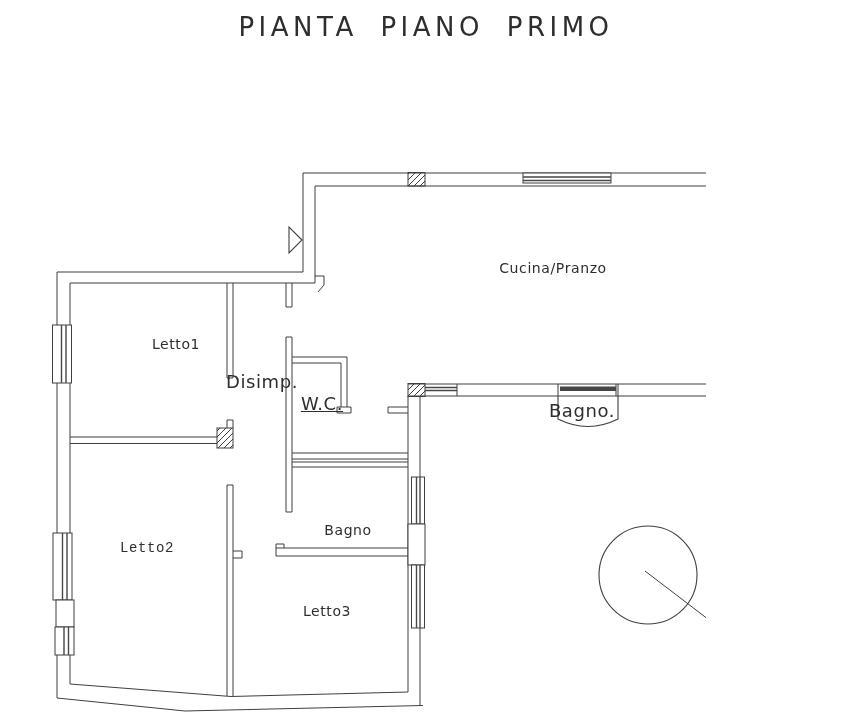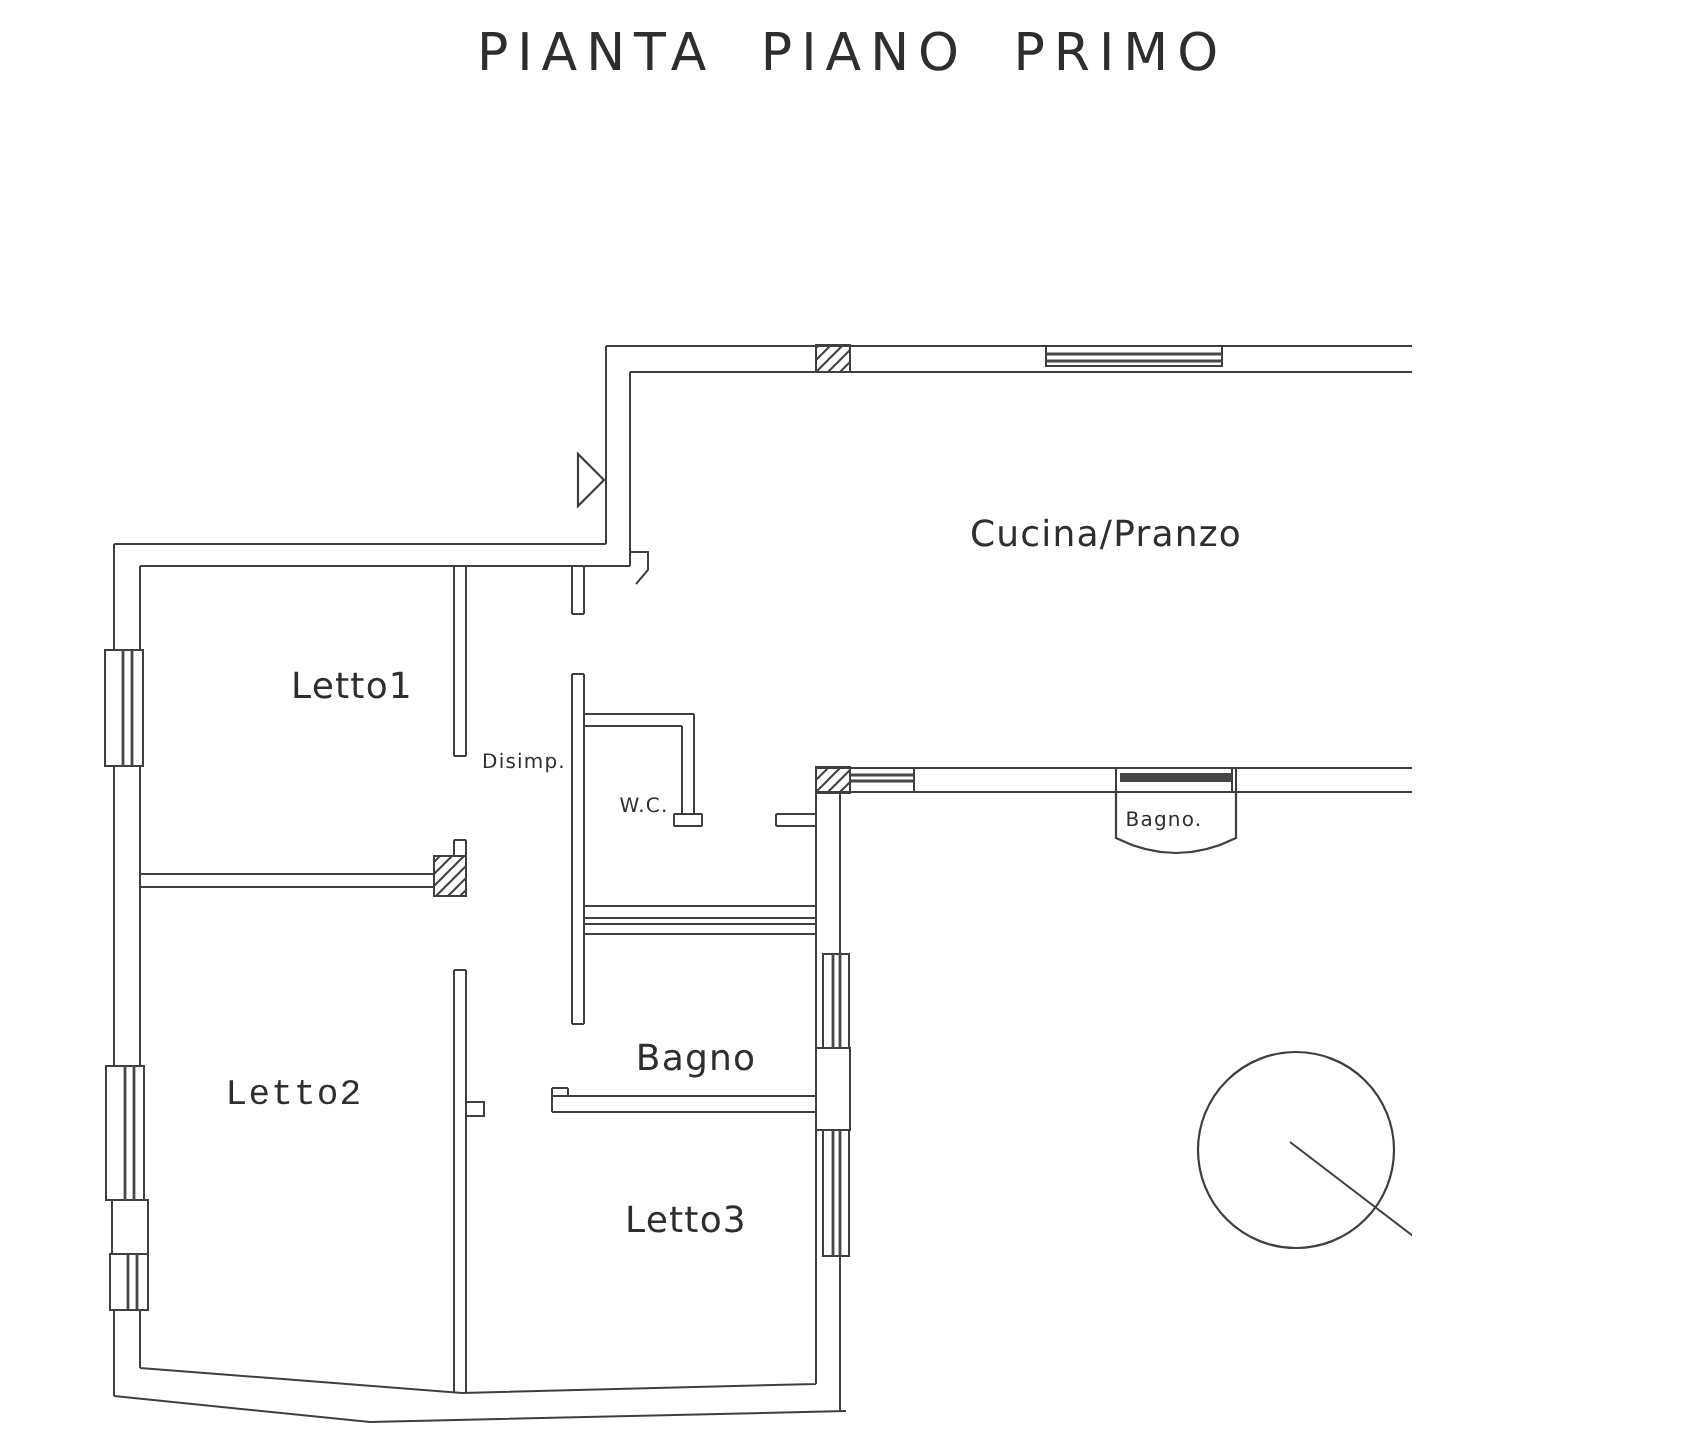--- a/index.html
+++ b/index.html
@@ -18,23 +18,23 @@
   .glazing-lines{stroke:var(--glazing);stroke-width:1.4;fill:none;}
   .white-block{fill:var(--background);stroke:var(--wall);stroke-width:1;}
   .hatch-pier{fill:url(#hatch);stroke:var(--wall);stroke-width:1;}
   .hatch-line{stroke:var(--wall);stroke-width:1;}
   .door-band{fill:var(--glazing);stroke:none;}
   .thin-outline{stroke:var(--wall);stroke-width:1.1;fill:none;}
   .arrow-head{fill:#161616;stroke:none;}
   .lbl{
     position:absolute;transform:translate(-50%,-50%);
     color:var(--text);white-space:nowrap;letter-spacing:0.6px;
-    font-size:18px;line-height:1;
+    font-size:14px;line-height:1;
   }
-  .lbl.small{font-size:10px;}
+  .lbl.small{font-size:18px;}
   #page-title{
     position:absolute;left:426px;top:27px;transform:translate(-50%,-50%);
     font-size:26px;letter-spacing:4.5px;word-spacing:10px;color:var(--text);
     white-space:nowrap;
   }
   #north-letter{
     position:absolute;left:772px;top:666px;transform:translate(-50%,-50%);
     font-size:50px;color:#141414;letter-spacing:0;
   }
 </style>
@@ -118,21 +118,21 @@
     <g>
       <circle class="thin-outline" cx="648" cy="575" r="49"></circle>
       <path class="wall-lines" d="M645,571 L734,639"></path>
       <polygon class="arrow-head" points="746,649 724.5,640.5 731.5,630"></polygon>
     </g>
   </svg>
 
   <div class="lbl" style="left:553px;top:268px;">Cucina/Pranzo</div>
   <div class="lbl" style="left:176px;top:344px;">Letto1</div>
   <div class="lbl small" style="left:262px;top:382px;">Disimp.</div>
-  <div class="lbl small" style="left:322px;top:404px;">W.C.</div>
+  <div class="lbl small" style="left:322px;top:404px;text-decoration:underline;">W.C.</div>
   <div class="lbl" style="left:348px;top:510px;margin-top:20px;">Bagno</div>
   <div class="lbl" style="left:147px;top:548px;font-family:Liberation Mono, monospace;">Letto2</div>
-  <div class="lbl" style="left:327px;top:611px;margin-left:16px;">Letto3</div>
+  <div class="lbl" style="left:327px;top:611px;">Letto3</div>
   <div class="lbl small" style="left:582px;top:411px;">Bagno.</div>
 
   <div id="north-letter">N</div>
 
 </div>
 
 </body></html>

